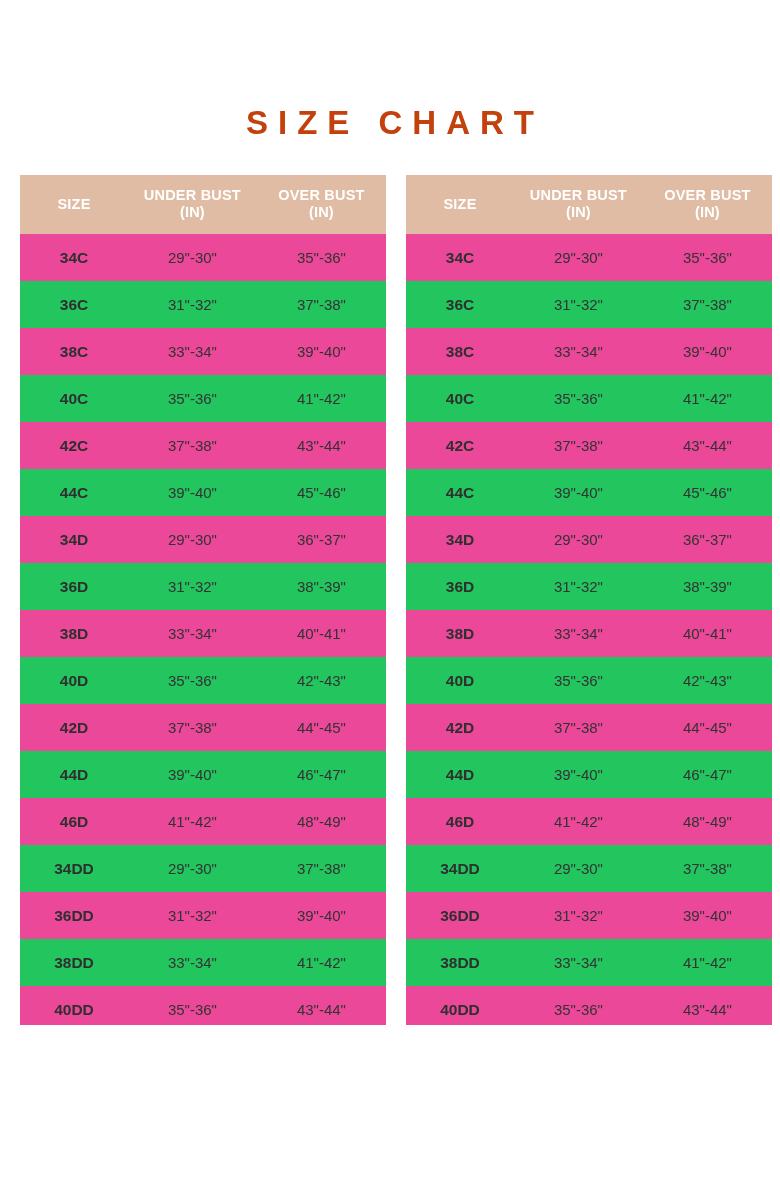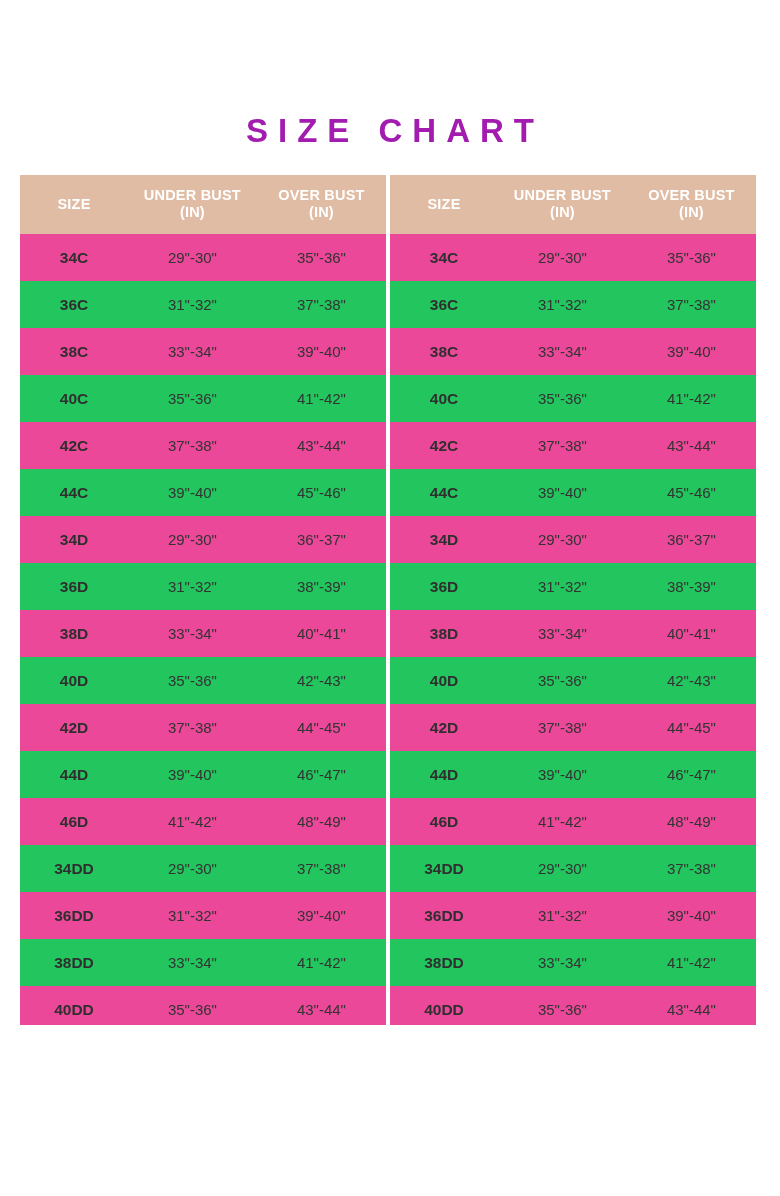--- a/index.html
+++ b/index.html
@@ -26,38 +26,38 @@
   .title-wrap {
     position: absolute;
     left: 0;
     top: 98px;
     width: 780px;
     text-align: center;
   }
   .chart-title {
     font-size: 33px;
     font-weight: bold;
-    color: #a21caf;
+    color: #c2410c;
     letter-spacing: 10px;
     text-indent: 10px;
     line-height: 42px;
-    margin: 12px;
+    margin: 4px;
     font-family: "Liberation Sans", sans-serif;
   }
 
   
   .tables {
     position: absolute;
     left: 20px;
     top: 175px;
     width: 740px;
     display: flex;
     flex-direction: row;
     align-items: flex-start;
-    gap: 4px;
+    gap: 20px;
   }
 
   .size-table {
     width: 366px;
     flex: 0 0 366px;
     position: relative;
     overflow: hidden;
     height: 850px;
   }
 

